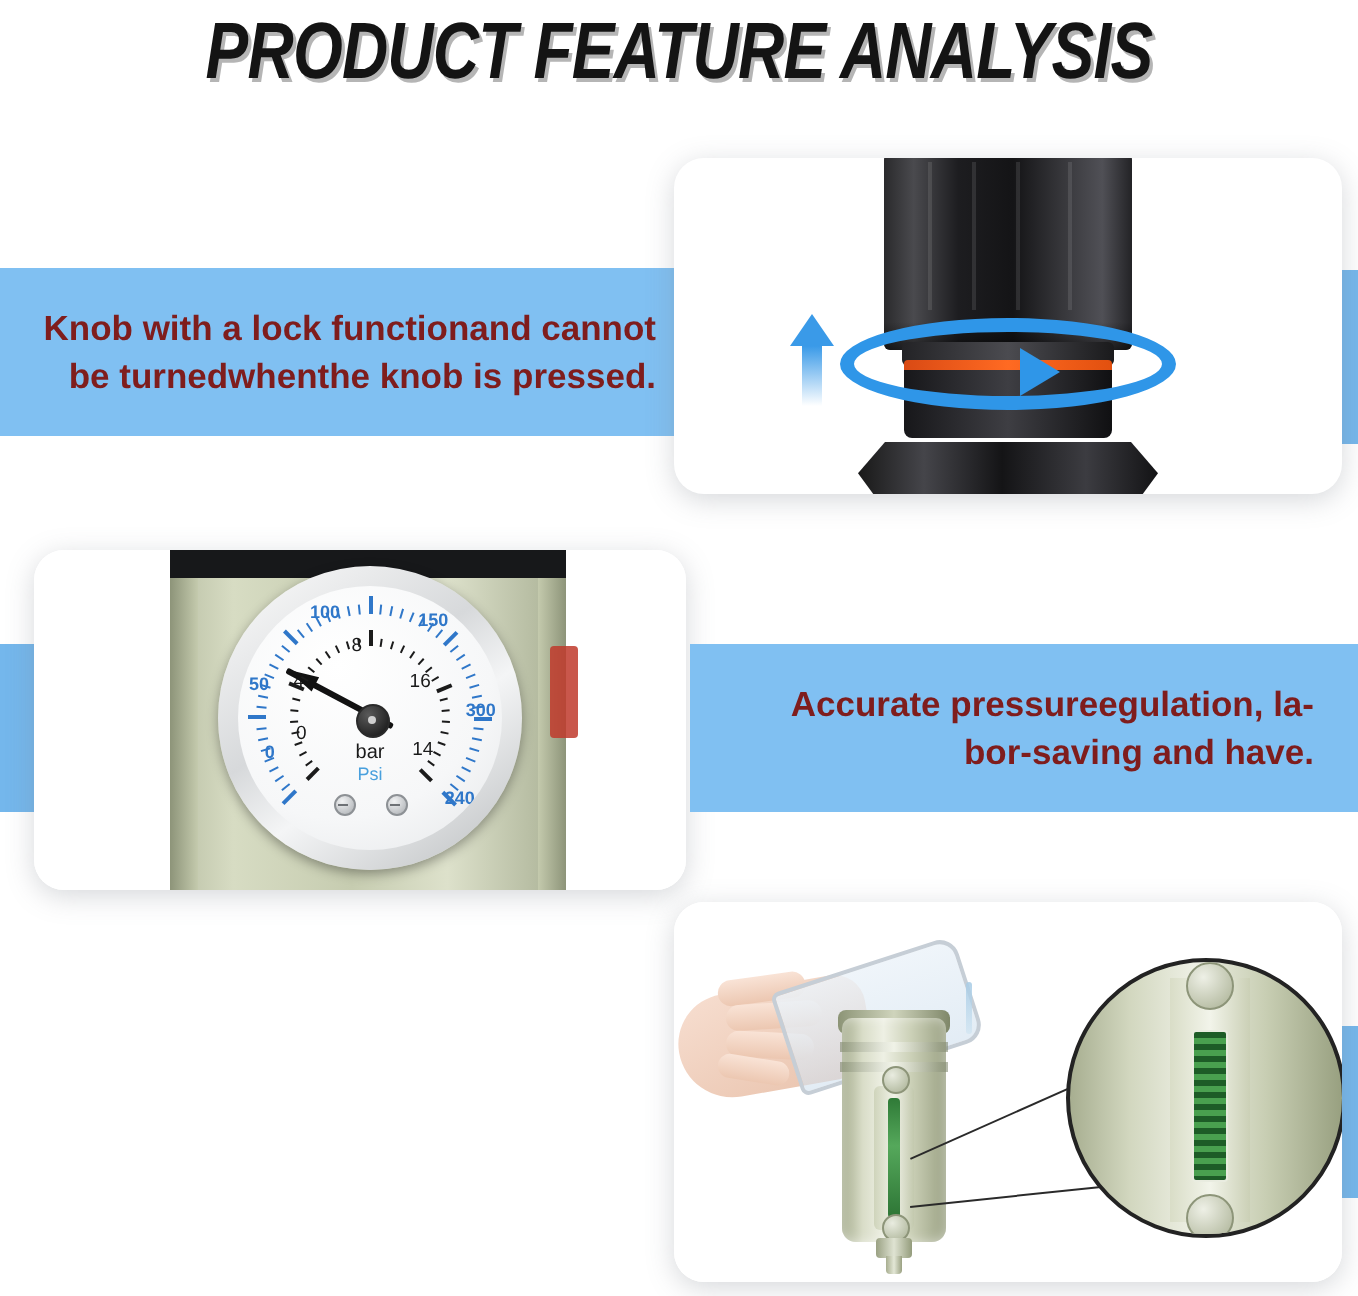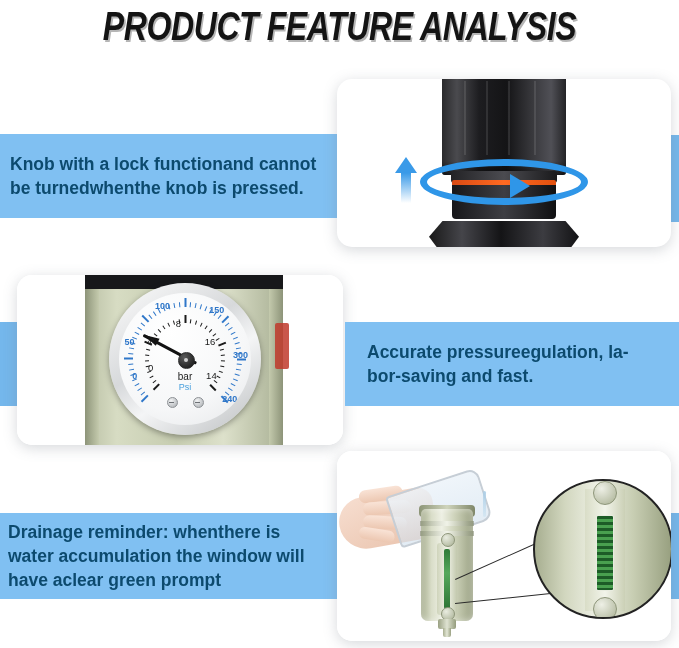--- a/index.html
+++ b/index.html
@@ -22,26 +22,26 @@
     color:#141414;
     transform:scaleX(0.80);
     text-shadow:2px 2px 0 rgba(120,120,120,.55);
     white-space:nowrap;
   }
 
   
   .banner{
     position:absolute;
     background:#80C0F2;
-    color:#0c4a6e;
+    color:#7f1d1d;
     font-size:17.5px;
     font-weight:bold;
     line-height:24px;
     display:flex;align-items:center;justify-content:center;
-    text-align:left;
+    text-align:right;
     box-sizing:border-box;
   }
   .banner span{display:block;width:100%;}
   #banner-1{left:0;top:134px;width:338px;height:84px;padding:0 10px;}
   #banner-2{left:345px;top:322px;width:334px;height:84px;padding:0 22px;}
   #banner-3{left:0;top:513px;width:338px;height:86px;padding:0 8px;}
 
   
   .tab{position:absolute;background:#74B7EC;}
   #tab-right-1{left:663px;top:135px;width:16px;height:87px;}
@@ -579,28 +579,25 @@
             </div>
             <div class="tick black" style="transform: rotate(405deg) translate(36px, -0.5px);">
               <i style="width: 8px; height: 2px;"></i>
             </div>
           </div>
       </div>
     </div>
   </div>
 
   <div class="banner" id="banner-2">
-    <span>Accurate pressureegulation, la-bor-saving and fast.</span>
+    <span>Accurate pressureegulation, la-bor-saving and have.</span>
   </div>
 
   <div class="tab" id="tab-right-3"></div>
 
-  <div class="banner" id="banner-3">
-    <span>Drainage reminder: whenthere is water accumulation the window will have aclear green prompt</span>
-  </div>
 
   <div class="card" id="card-water">
     <div class="water-stage">
 
       <div class="hand">
         <div class="palm"></div>
         <div class="finger" style="left:22px;top:16px;width:44px;height:13px;transform:rotate(-8deg);"></div>
         <div class="finger" style="left:26px;top:28px;width:48px;height:13px;transform:rotate(-4deg);"></div>
         <div class="finger" style="left:26px;top:40px;width:44px;height:13px;transform:rotate(3deg);"></div>
         <div class="finger" style="left:22px;top:51px;width:36px;height:12px;transform:rotate(9deg);"></div>

